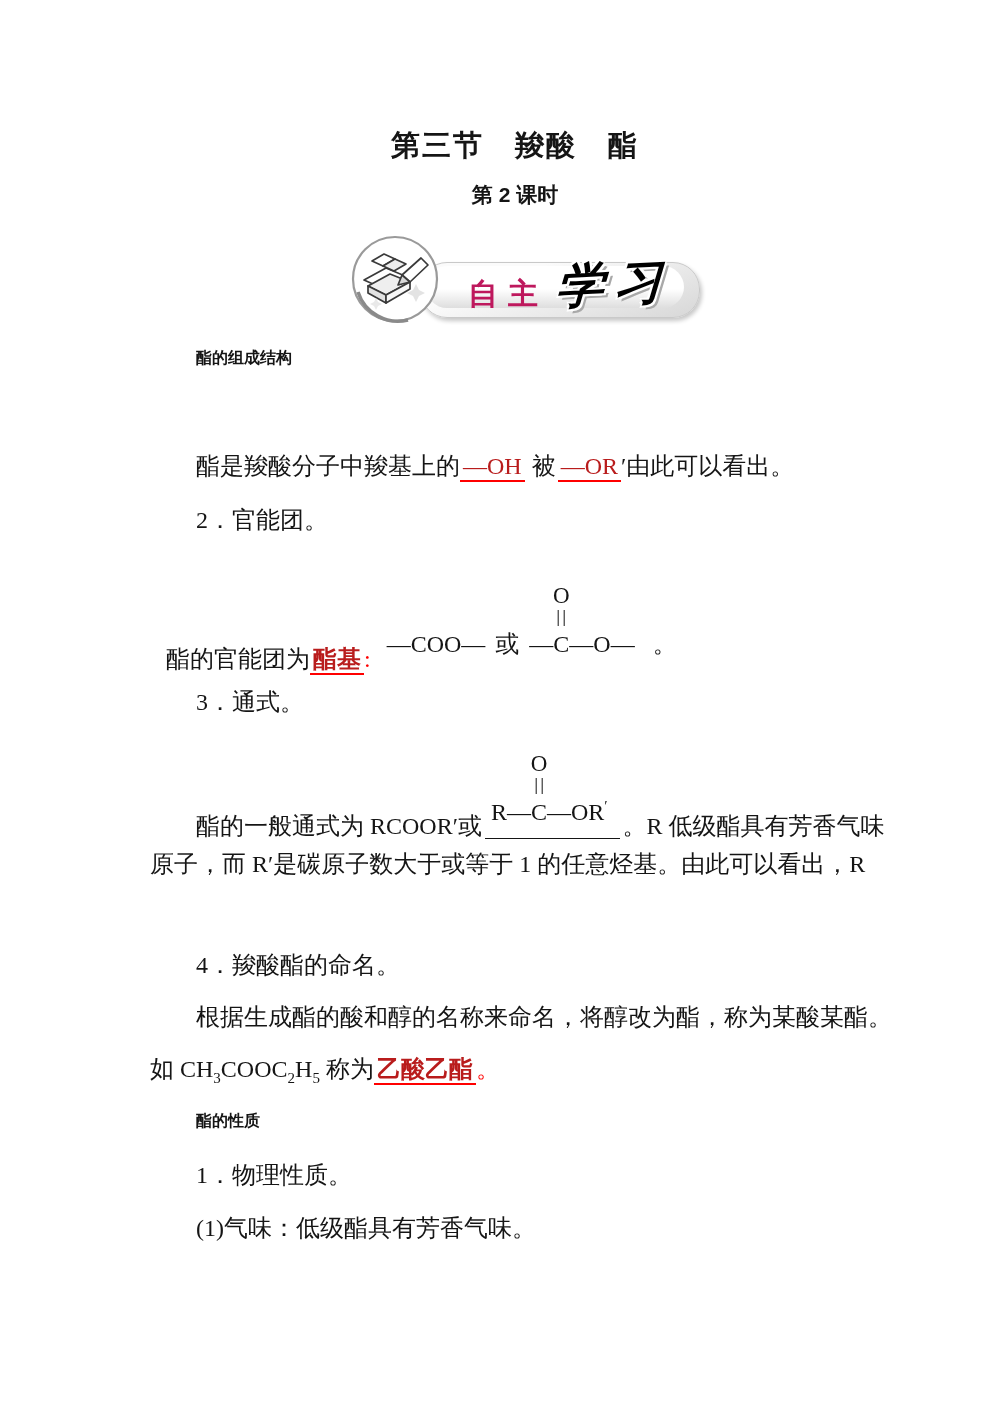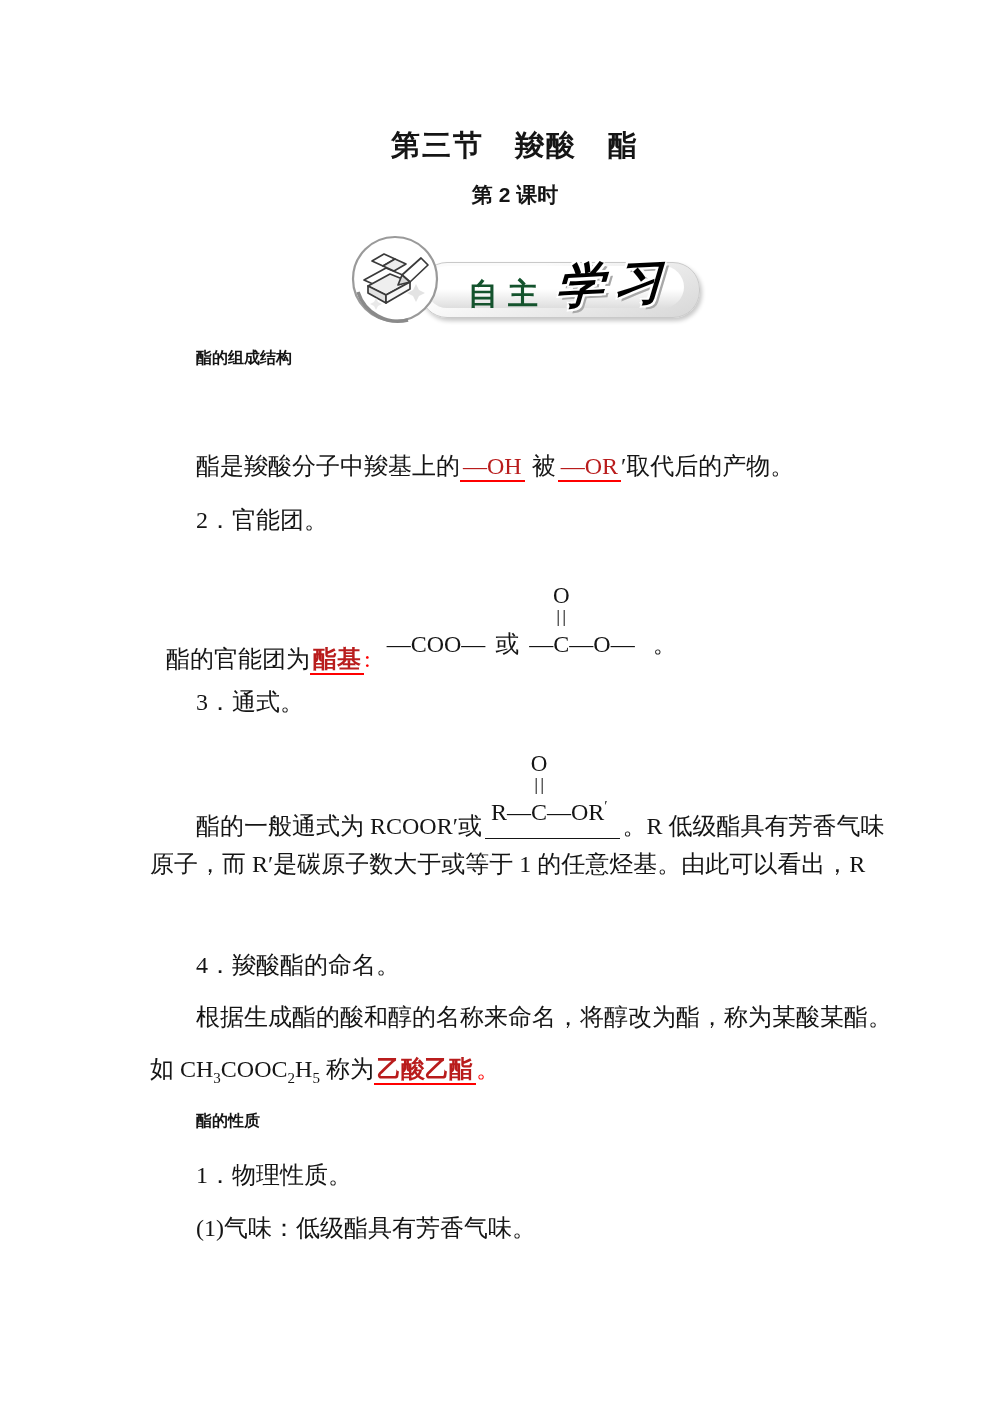--- a/index.html
+++ b/index.html
@@ -34,21 +34,21 @@
              padding:0 12px 10px 6px;margin:0 3px;}
   
   .banner{position:absolute;left:350px;top:234px;width:345px;height:90px;}
   .capsule-outer{position:absolute;left:70px;top:28px;width:278px;height:54px;border-radius:27px;
                  border:1.5px solid #c9c9c9;background:linear-gradient(160deg,#fbfbfb 30%,#d7d7d7 100%);
                  box-shadow:2px 3px 4px rgba(0,0,0,0.22);}
   .capsule-inner{position:absolute;left:76px;top:32px;width:258px;height:42px;border-radius:21px;
                  background:linear-gradient(180deg,#ffffff 55%,#dedede 100%);}
   .banner-circle{position:absolute;left:0;top:0;width:90px;height:90px;}
   .banner-zizhu{position:absolute;left:118px;top:40px;font-size:30px;font-weight:bold;
-                font-family:"Liberation Sans","DejaVu Sans",sans-serif;letter-spacing:10px;color:#14532d;}
+                font-family:"Liberation Sans","DejaVu Sans",sans-serif;letter-spacing:10px;color:#be185d;}
   .banner-xuexi{position:absolute;left:206px;top:18px;font-size:48px;font-weight:bold;font-style:italic;
                 font-family:"DejaVu Serif","Liberation Serif",serif;letter-spacing:10px;color:#000;
                 transform:rotate(-3deg) skewX(-6deg);
                 text-shadow:2px 2px 0 #fff,-2px -2px 0 #fff,2px -2px 0 #fff,-2px 2px 0 #fff,4px 4px 0 #a9a9a9;}
 </style>
 </head>
 <body>
 
 <div class="page">
 
@@ -76,21 +76,21 @@
         <path d="M24 68 l2 -4 2 4 4 2 -4 2 -2 4 -2 -4 -4 -2 Z" fill="#e9e9e9"></path>
       </svg>
     </div>
     <div class="banner-zizhu">自主</div>
     <div class="banner-xuexi">学习</div>
   </div>
 
   <div class="line indent heading" style="top:342px">酯的组成结构</div>
 
 
-  <div class="line indent" style="top:450px"><span>酯是羧酸分子中羧基上的</span><span class="ans">—OH</span><span class="gapw">被</span><span class="ans">—OR</span><span>′</span><span>取代后的产物。</span></div>
+  <div class="line indent" style="top:450px"><span>酯是羧酸分子中羧基上的</span><span class="ans">—OH</span><span class="gapw">被</span><span class="ans">—OR</span><span>′</span><span>由此可以看出。</span></div>
 
   <div class="line indent" style="top:504px">2．官能团。</div>
 
   <div class="line indent-sm" style="top:628px"><span>酯的官能团为</span><span class="ans bold">酯基</span><span class="red">:</span><span class="fg-group"><span>—COO—</span><span class="orword">或</span><span><span>—</span><span class="c-anchor"><span>C</span><span class="above">
               <span class="otop">O</span>
               <span class="dbond"></span>
             </span></span><span>—O—</span></span><span class="period-sp">。</span></span></div>
 
   <div class="line indent" style="top:686px">3．通式。</div>
 

